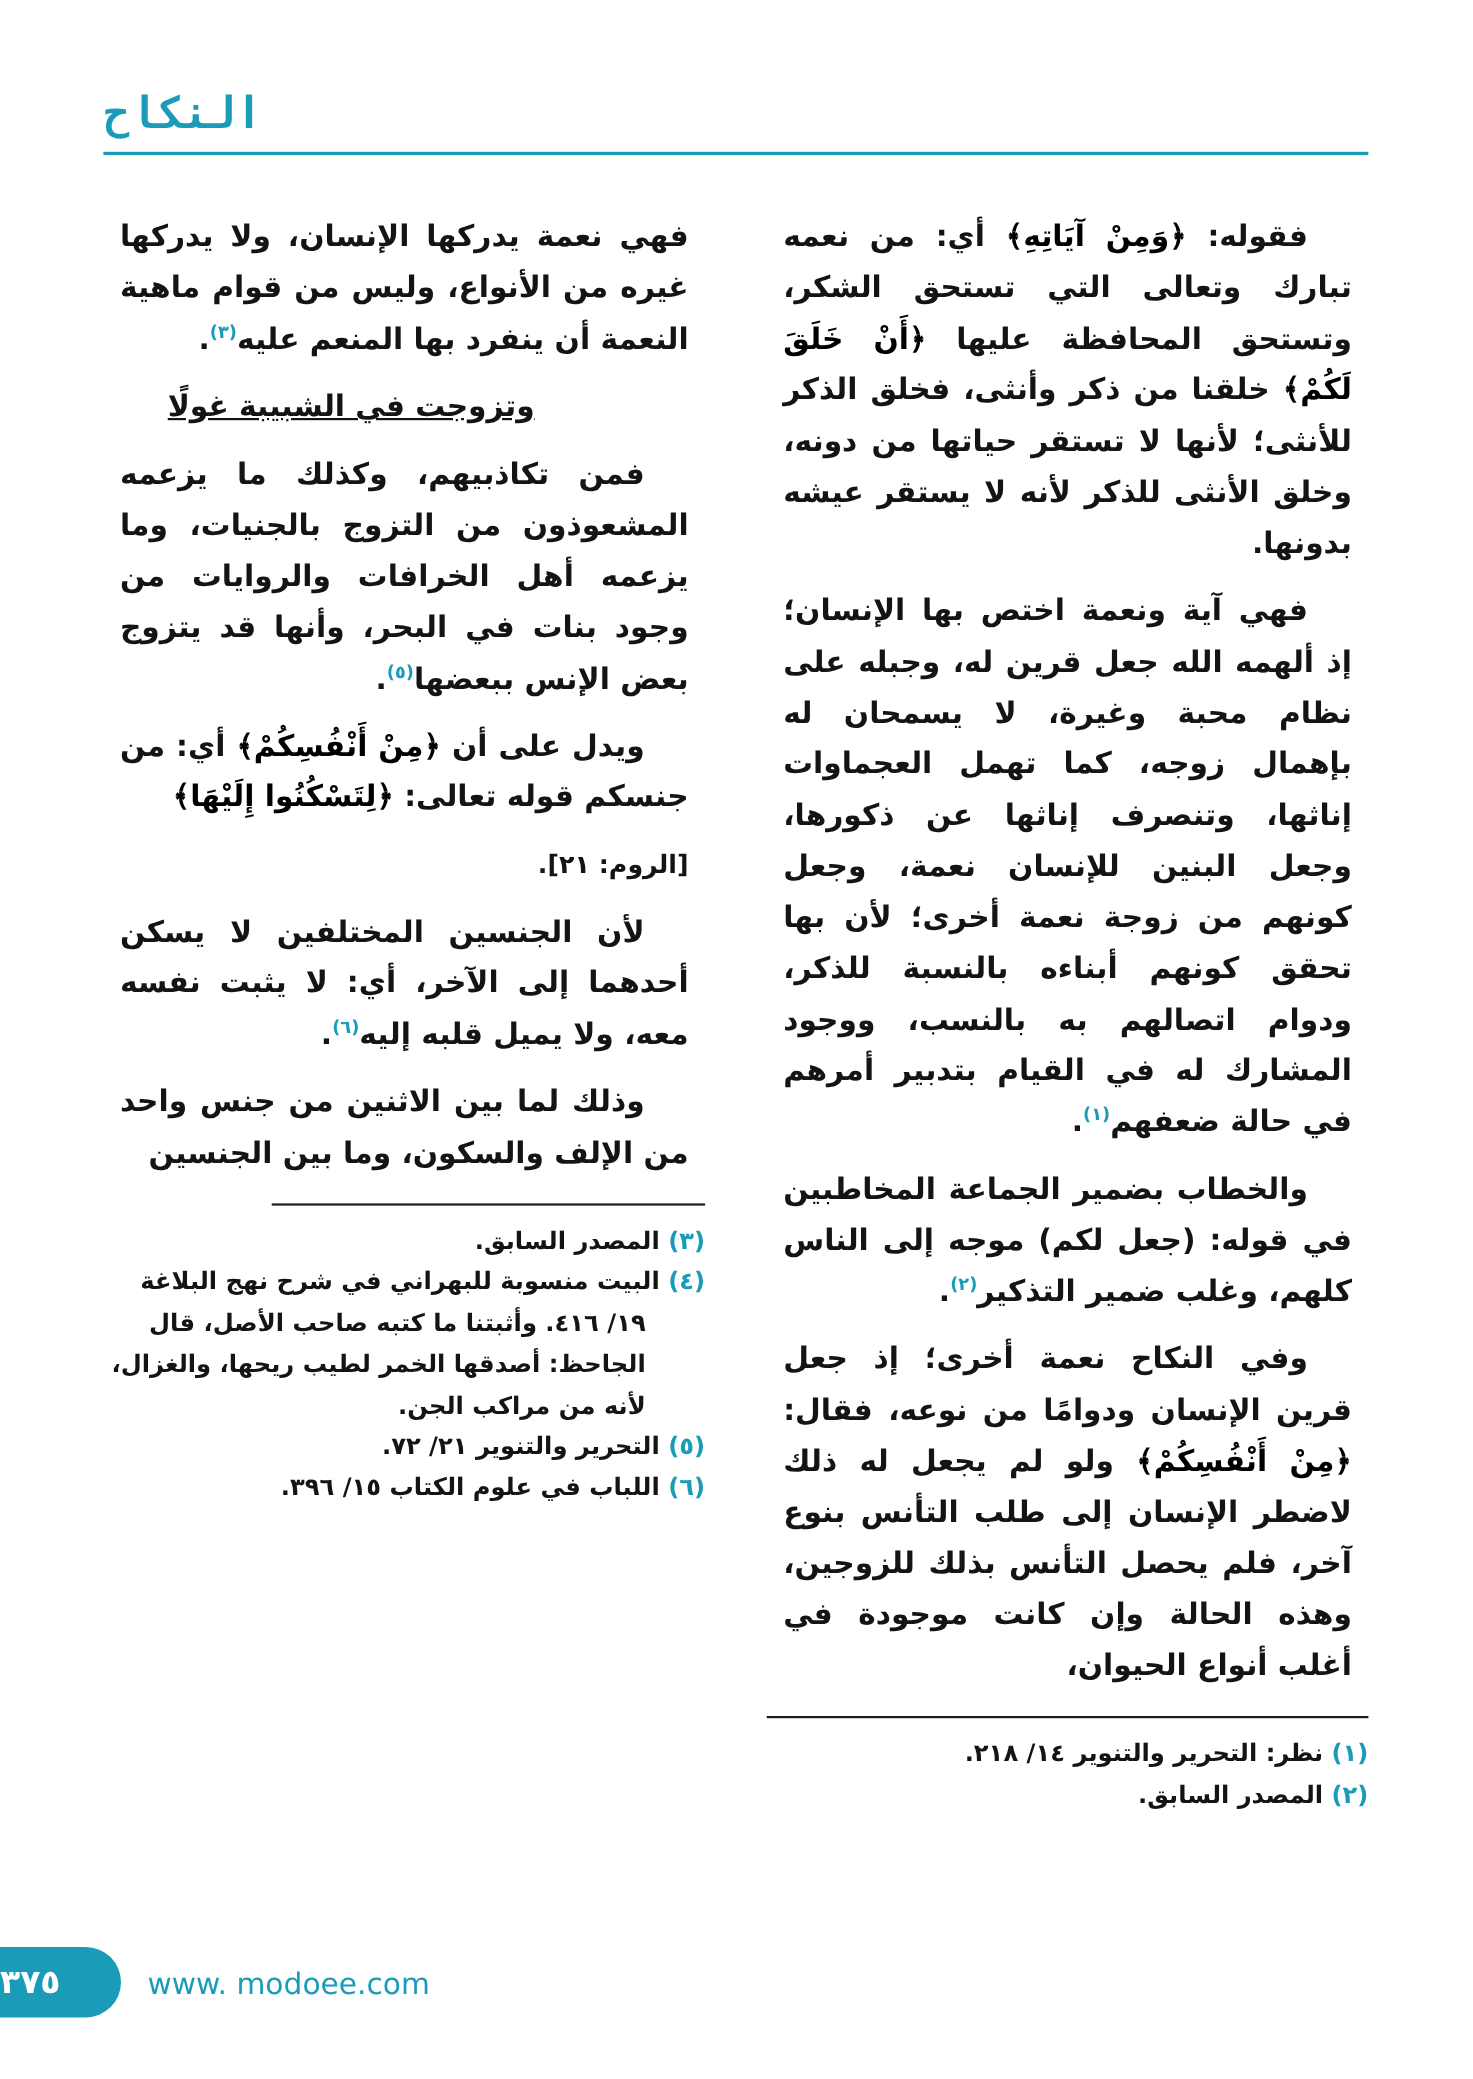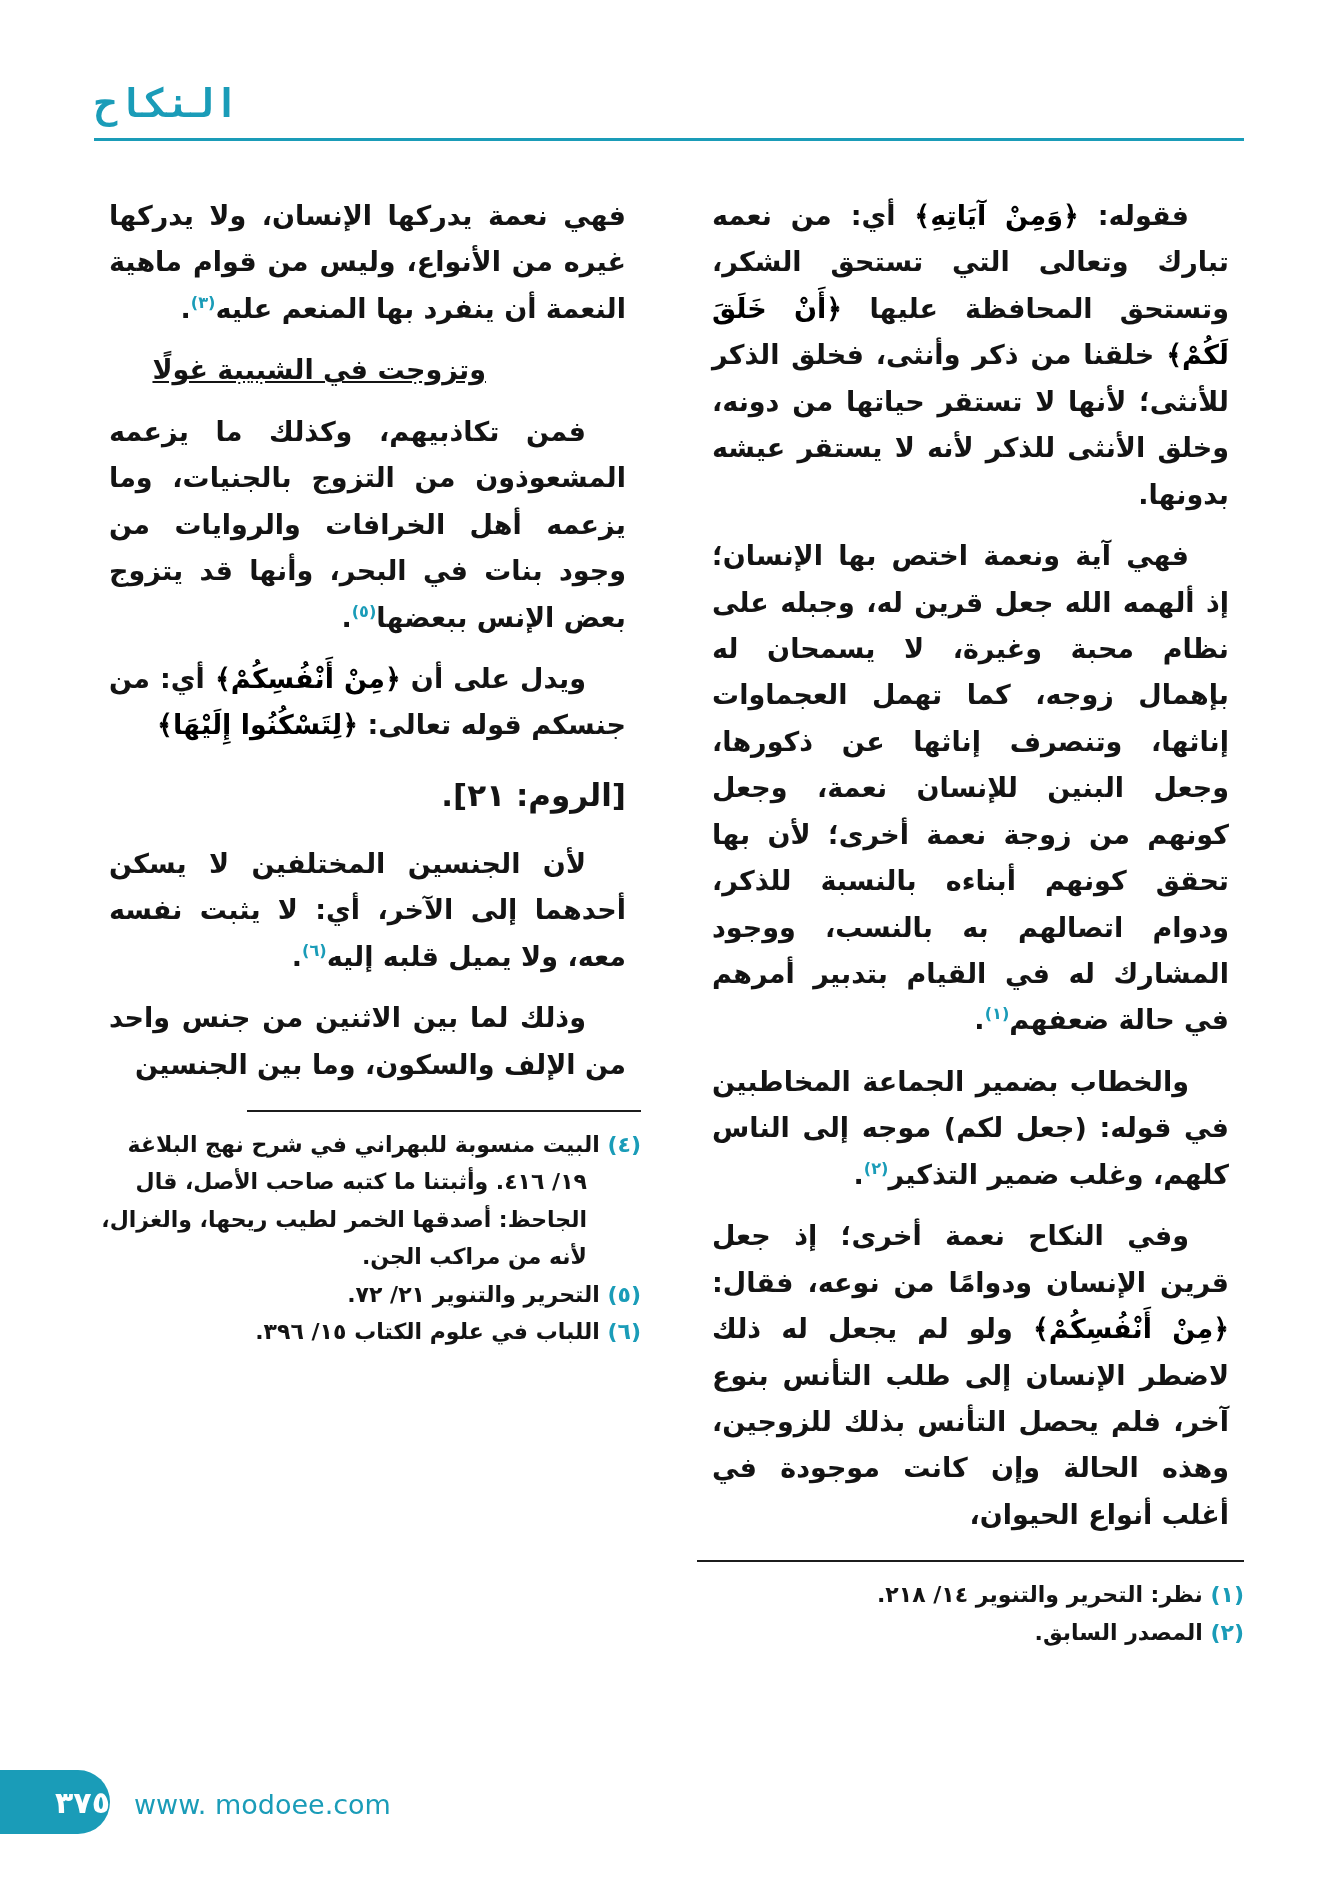--- a/index.html
+++ b/index.html
@@ -28,41 +28,41 @@
   }
   .column { flex: 1 1 0; min-width: 0; }
 
   .para {
     margin: 15px; font-size: 27px; font-weight: 700; color: #141414;
     line-height: 1.72; text-align: justify; text-indent: 40px;
   }
   .para.flush  { text-indent: 0; }
   .para.verse1 { text-indent: 0; padding-right: 140px; text-decoration: underline; }
   .para.verse2 { text-indent: 0; text-align: right; padding-right: 250px; }
-  .para.ref    { text-indent: 0; text-align: right; font-size: 31px; line-height: 2; }
+  .para.ref    { text-indent: 0; text-align: right; font-size: 23px; line-height: 2; }
 
   .seg-quran   { color: #000000; }
   .seg-footref { color: #1a9cb8; font-size: 0.6em; vertical-align: super; }
 
   
   .fn-rule { height: 2px; background: #1c1c1c; margin: 22px 0 14px; }
   .fn-rule.full  { width: 100%; }
   .fn-rule.short { width: 72%; margin-left: auto; margin-right: 0; }
   .footnote {
     font-size: 22px; font-weight: 700; color: #141414; line-height: 1.7;
     text-align: right; padding-right: 54px; text-indent: -54px;
   }
   .fn-num { color: #1a9cb8; }
 
   
   .page-badge {
     position: absolute; left: 0; bottom: 56px;
     width: 110px; height: 64px; background: #1a9cb8;
     border-radius: 0 32px 32px 0;
-    display: flex; align-items: center; justify-content: flex-start;
+    display: flex; align-items: center; justify-content: flex-end;
     color: #ffffff; font-size: 30px; font-weight: 700;
   }
   .website {
     position: absolute; left: 134px; bottom: 70px;
     color: #1a9cb8; font-size: 27px; font-weight: 400; direction: ltr;
   }
 </style>
 </head>
 <body>
 
@@ -94,20 +94,21 @@
           <p class="para flush"><span class="seg-normal">فهي نعمة يدركها الإنسان، ولا يدركها غيره من الأنواع، وليس من قوام ماهية النعمة أن ينفرد بها المنعم عليه</span><span class="seg-footref">(٣)</span><span class="seg-normal">.</span></p>
           <p class="para verse1"><span class="seg-normal">وتزوجت في الشبيبة غولًا</span></p>
           <p class="para"><span class="seg-normal">فمن تكاذبيهم، وكذلك ما يزعمه المشعوذون من التزوج بالجنيات، وما يزعمه أهل الخرافات والروايات من وجود بنات في البحر، وأنها قد يتزوج بعض الإنس ببعضها</span><span class="seg-footref">(٥)</span><span class="seg-normal">.</span></p>
           <p class="para"><span class="seg-normal">ويدل على أن </span><span class="seg-quran">﴿مِنْ أَنْفُسِكُمْ﴾</span><span class="seg-normal"> أي: من جنسكم قوله تعالى: </span><span class="seg-quran">﴿لِتَسْكُنُوا إِلَيْهَا﴾</span></p>
           <p class="para ref"><span class="seg-normal">[الروم: ٢١].</span></p>
           <p class="para"><span class="seg-normal">لأن الجنسين المختلفين لا يسكن أحدهما إلى الآخر، أي: لا يثبت نفسه معه، ولا يميل قلبه إليه</span><span class="seg-footref">(٦)</span><span class="seg-normal">.</span></p>
           <p class="para"><span class="seg-normal">وذلك لما بين الاثنين من جنس واحد من الإلف والسكون، وما بين الجنسين</span></p>
         </div>
       <div class="fn-rule short"></div>
       <div class="footnotes">
+          <div class="footnote"><span class="fn-num">(٣)</span><span class="fn-text"> المصدر السابق.</span></div>
           <div class="footnote"><span class="fn-num">(٤)</span><span class="fn-text"> البيت منسوبة للبهراني في شرح نهج البلاغة ١٩/ ٤١٦. وأثبتنا ما كتبه صاحب الأصل، قال الجاحظ: أصدقها الخمر لطيب ريحها، والغزال، لأنه من مراكب الجن.</span></div>
           <div class="footnote"><span class="fn-num">(٥)</span><span class="fn-text"> التحرير والتنوير ٢١/ ٧٢.</span></div>
           <div class="footnote"><span class="fn-num">(٦)</span><span class="fn-text"> اللباب في علوم الكتاب ١٥/ ٣٩٦.</span></div>
         </div>
     </section>
 
   </main>
 
   <div class="page-badge">
     <span>٣٧٥</span>

